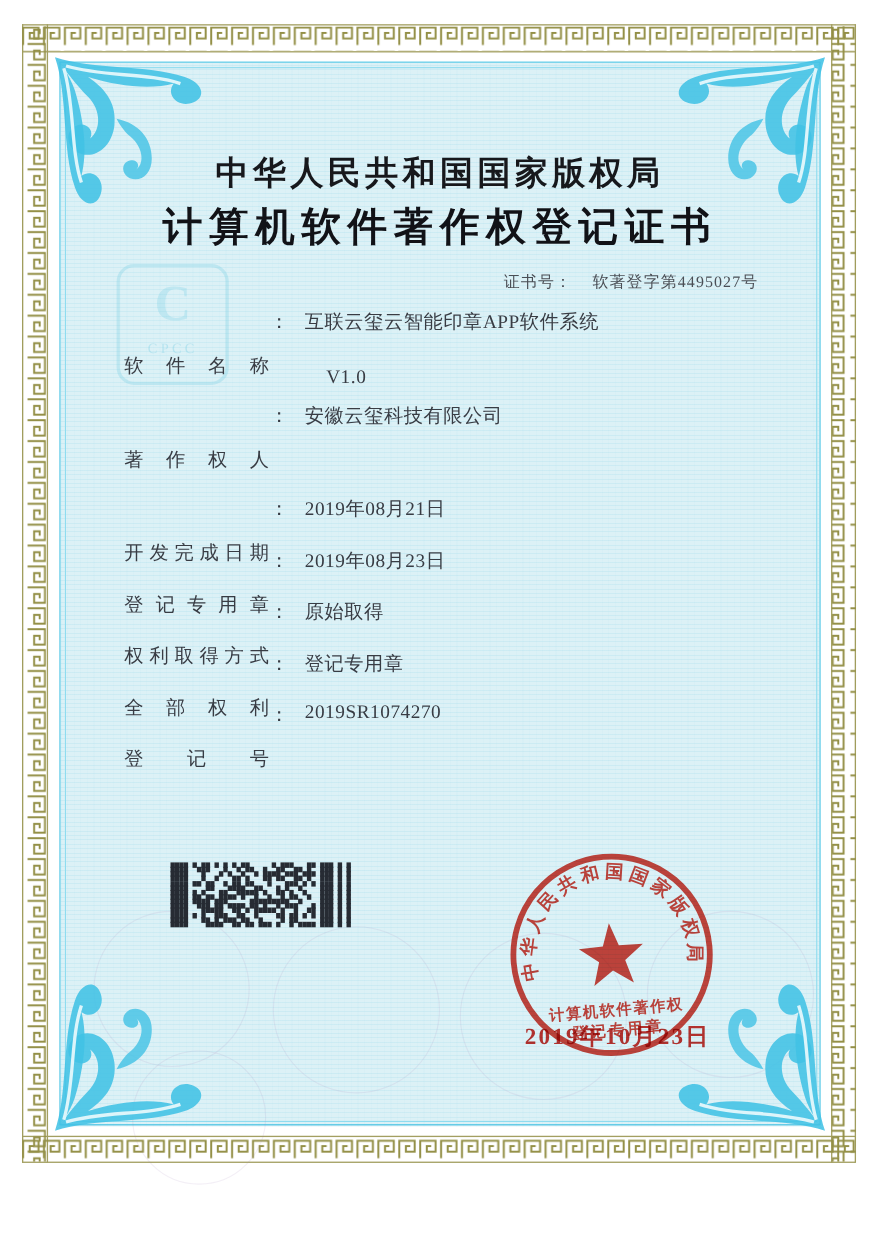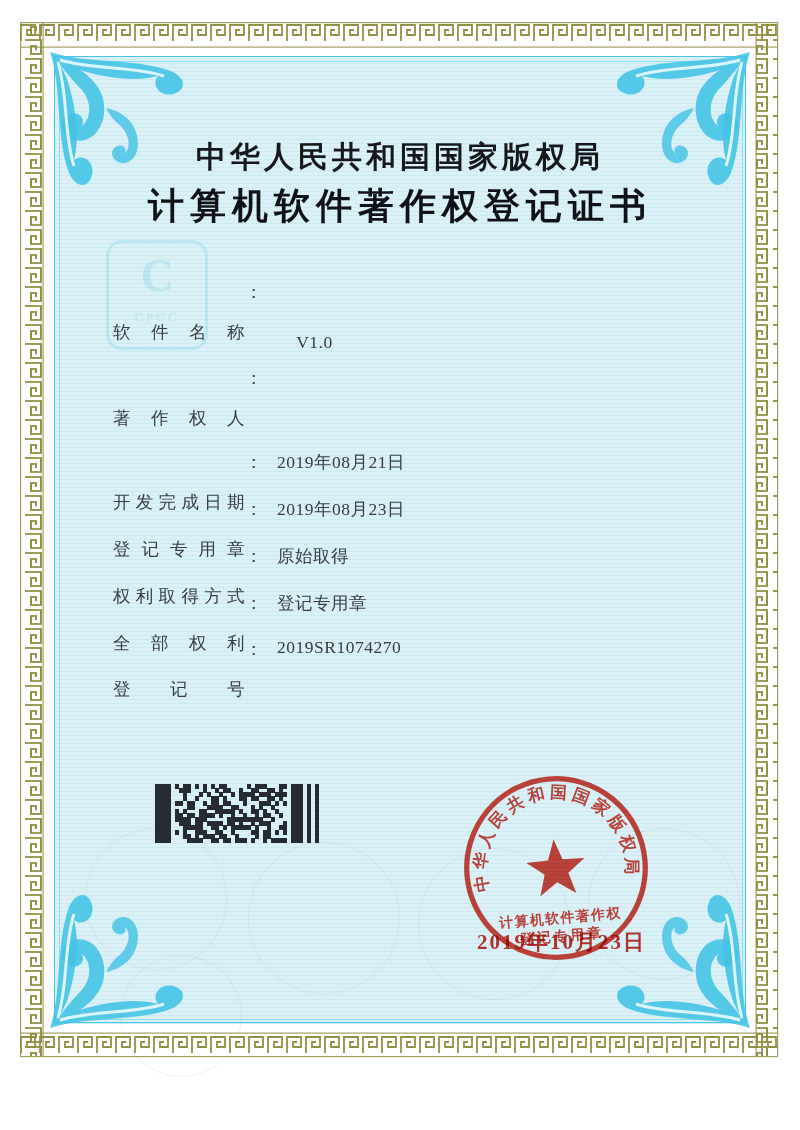--- a/index.html
+++ b/index.html
@@ -113,30 +113,35 @@
         <use href="#corner" width="150" height="150"></use>
       </g>
     <g transform="translate(754,1032) scale(-1,-1)">
         <use href="#corner" width="150" height="150"></use>
       </g>
   </svg>
 
   <div class="title1">中华人民共和国国家版权局</div>
   <div class="title2">计算机软件著作权登记证书</div>
 
+  <div class="certno">
+    <span>证书号：</span>
+    <span class="val">软著登字第4495027号</span>
+  </div>
 
   <div class="row" style="top:280px;">
     <span class="lbl">软件名称</span>
       <span>：</span>
-    <span class="val val2"><br>
+    <span class="val val2"><span>互联云玺云智能印章APP软件系统</span><br>
     <span>V1.0</span></span>
   </div>
   <div class="row" style="top:366px;">
     <span class="lbl">著作权人</span>
       <span>：</span>
+    <span class="val">安徽云玺科技有限公司</span>
   </div>
   <div class="row" style="top:450px;">
     <span class="lbl">开发完成日期</span>
       <span>：</span>
     <span class="val">2019年08月21日</span>
   </div>
   <div class="row" style="top:497px;">
     <span class="lbl">登记专用章</span>
       <span>：</span>
     <span class="val">2019年08月23日</span>

